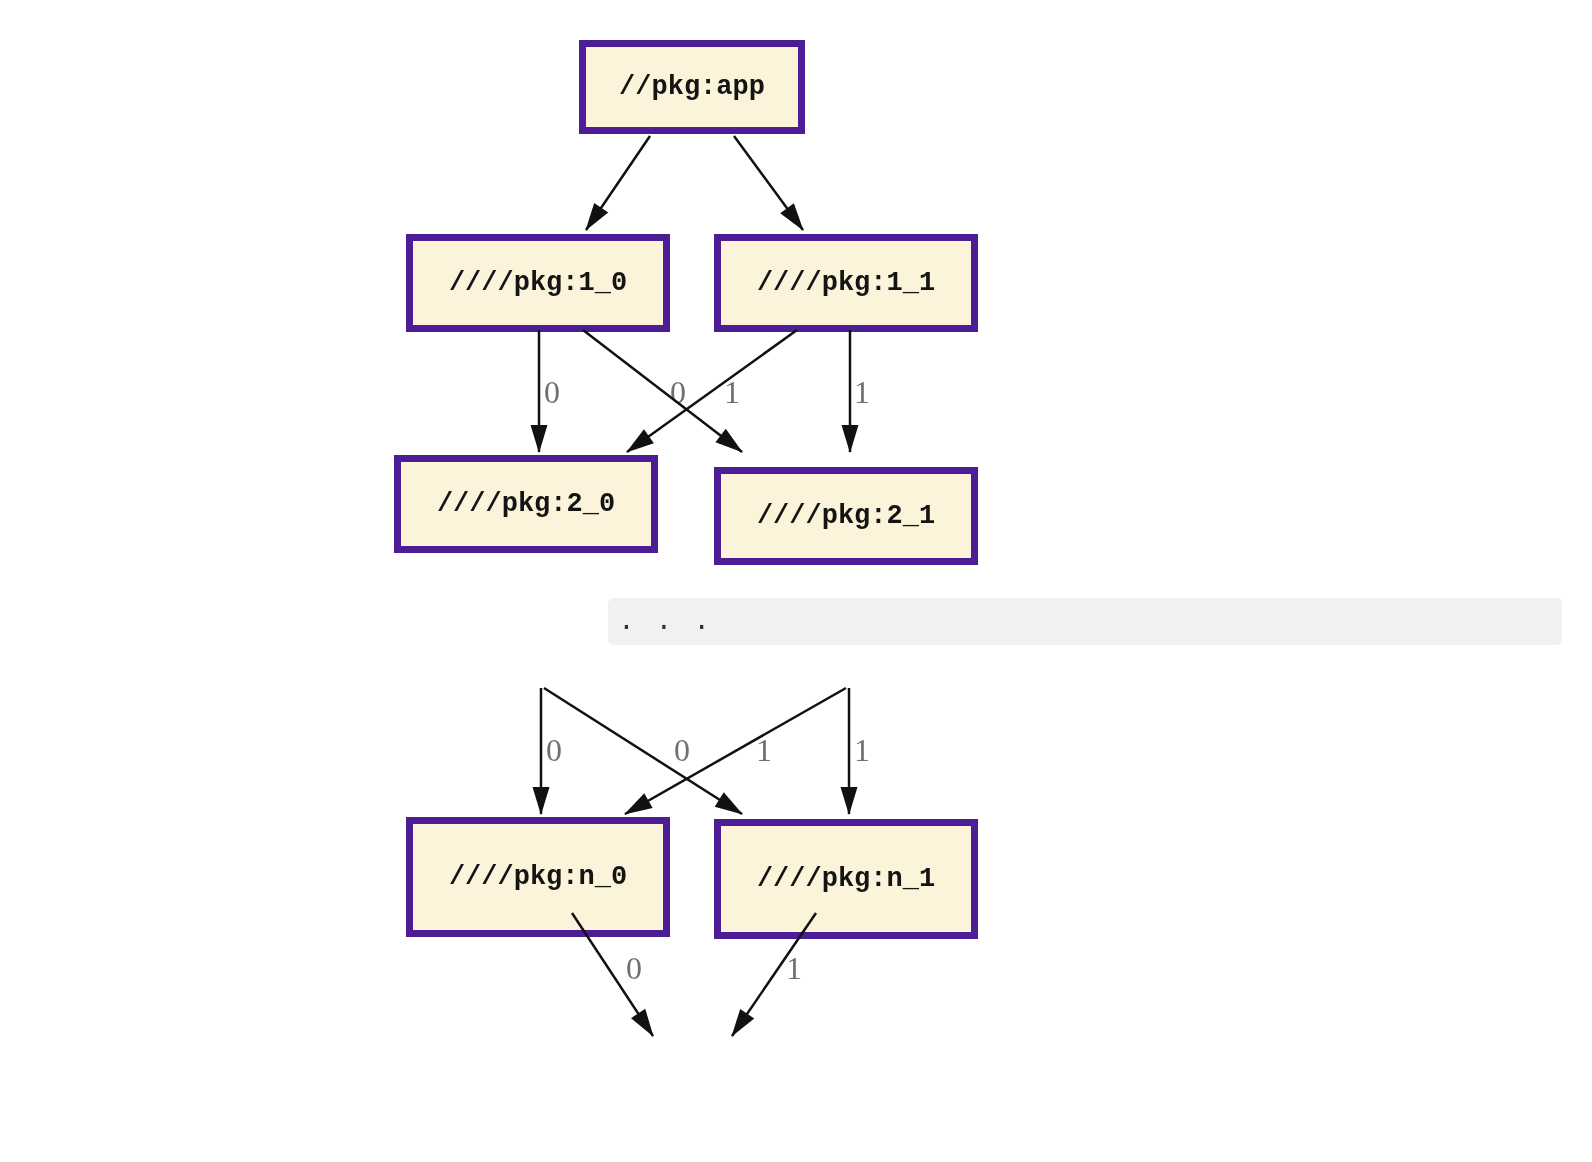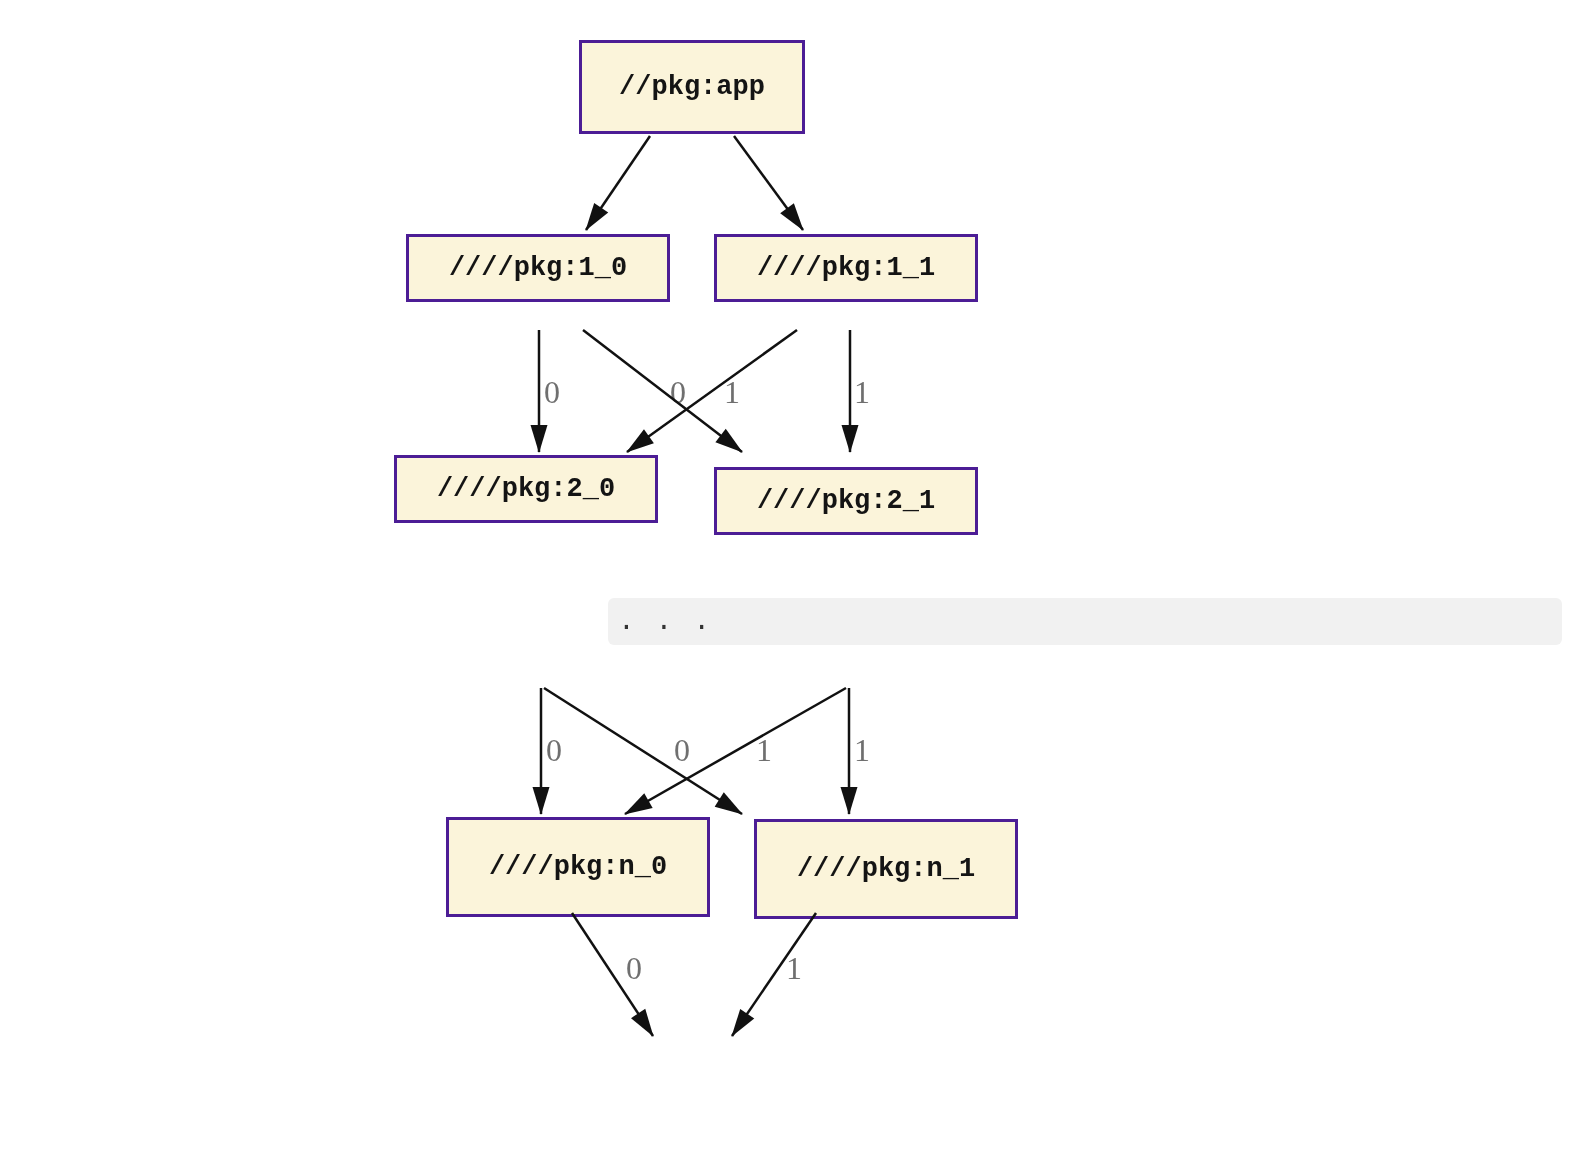--- a/index.html
+++ b/index.html
@@ -7,32 +7,32 @@
     position:relative;
     width:1592px;height:1162px;
     background:#ffffff;
     overflow:hidden;
     font-family:"Liberation Sans", sans-serif;
   }
   .node{
     position:absolute;
     box-sizing:border-box;
     background:#FBF4DA;
-    border:3px solid #4c1d95;
+    border:7px solid #4c1d95;
     display:flex;align-items:center;justify-content:center;
     font-family:"Liberation Mono","DejaVu Sans Mono",monospace;
     font-weight:bold;
     font-size:27px;
     color:#141414;
     letter-spacing:0px;
     z-index:1;
   }
-  .node.wide{width:264px;height:68px;}
+  .node.wide{width:264px;height:98px;}
   .node.narrow{width:226px;height:94px;}
-  .node.tall{height:100px;margin-left:40px;}
+  .node.tall{height:120px;}
   .elabel{
     position:absolute;
     font-family:"Liberation Serif","DejaVu Serif",serif;
     font-size:32px;
     line-height:1;
     color:#6F6F6F;
     z-index:2;
   }
   .band{
     position:absolute;

